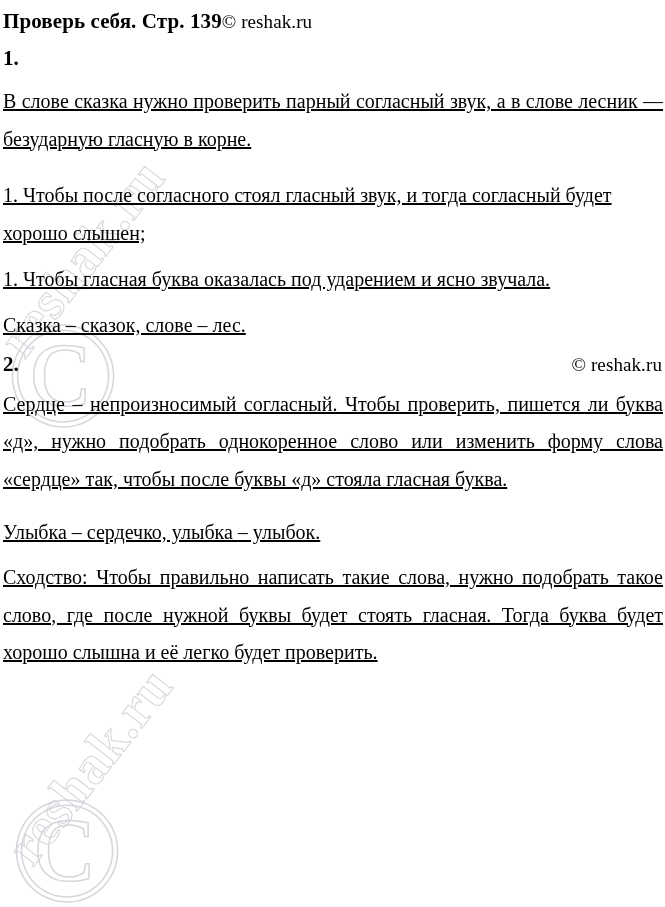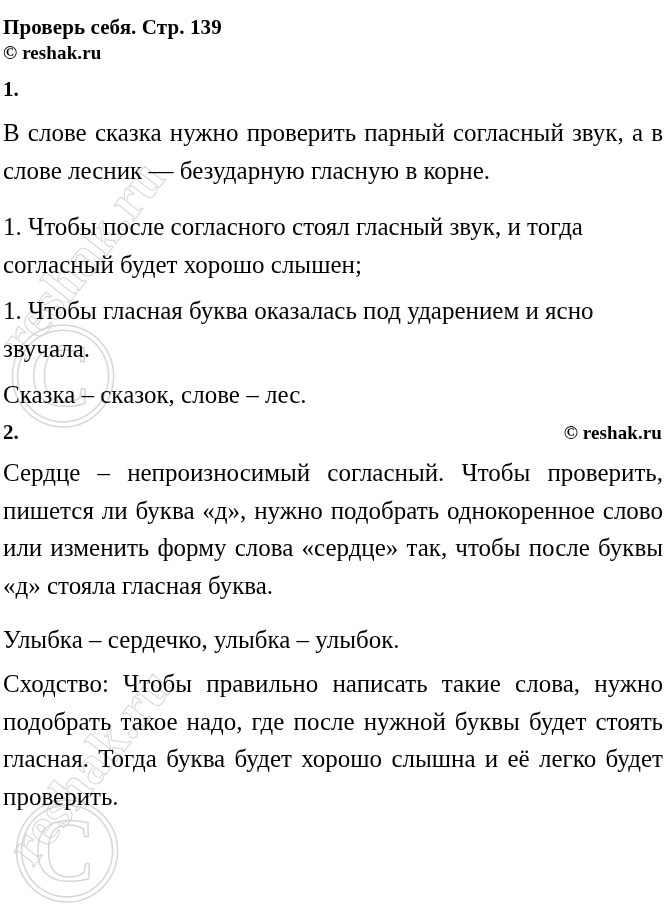--- a/index.html
+++ b/index.html
@@ -71,33 +71,31 @@
 
   
   .content {
     position: relative;
     z-index: 1;
     padding: 0 2px 0 3px;
   }
 
   .header-row {
     display: flex;
-    justify-content: space-between;
     align-items: baseline;
     font-size: 21px;
     line-height: 26px;
-    padding-top: 14px;
-    flex-direction: column;
+    padding-top: 8px;
   }
   .header-title {
     font-weight: 700;
     letter-spacing: .1px;
   }
   .credit {
-    font-weight: 700;
+    font-weight: 400;
     font-size: 19px;
     letter-spacing: .1px;
     white-space: nowrap;
     padding-right: 1px;
   }
 
   .task-num {
     font-weight: 700;
     font-size: 21px;
     line-height: 26px;
@@ -105,26 +103,27 @@
 
   .task-row {
     display: flex;
     justify-content: space-between;
     align-items: baseline;
   }
   .task-row .credit { font-size: 19px; }
 
   p.body {
     margin: 0;
-    font-size: 25px;
+    font-size: 20px;
     line-height: 37.6px;
     text-align: justify;
     text-justify: inter-word;
     letter-spacing: 0;
     word-spacing: 0;
+    text-decoration: underline;
   }
   p.body.flow { text-align: left; }
 
   .sp-1  { height: 10px; }
   .sp-2  { height: 12px; }
   .sp-3  { height: 9px;  }
   .sp-4  { height: 10px; }
   .sp-5  { height: 9px;  }
   .sp-6  { height: 8px;  }
   .sp-7  { height: 6px;  }
@@ -188,16 +187,16 @@
 
     <div class="sp-9"></div>
 
 
     <div class="sp-10"></div>
 
     <p class="body flow">Улыбка – сердечко, улыбка – улыбок.</p>
 
     <div class="sp-11"></div>
 
-    <p class="body">Сходство: Чтобы правильно написать такие слова, нужно подобрать такое надо, где после нужной буквы будет стоять гласная. Тогда буква будет хорошо слышна и её легко будет проверить.</p>
+    <p class="body">Сходство: Чтобы правильно написать такие слова, нужно подобрать такое слово, где после нужной буквы будет стоять гласная. Тогда буква будет хорошо слышна и её легко будет проверить.</p>
 
   </div>
 </div>
 
 </body></html>

